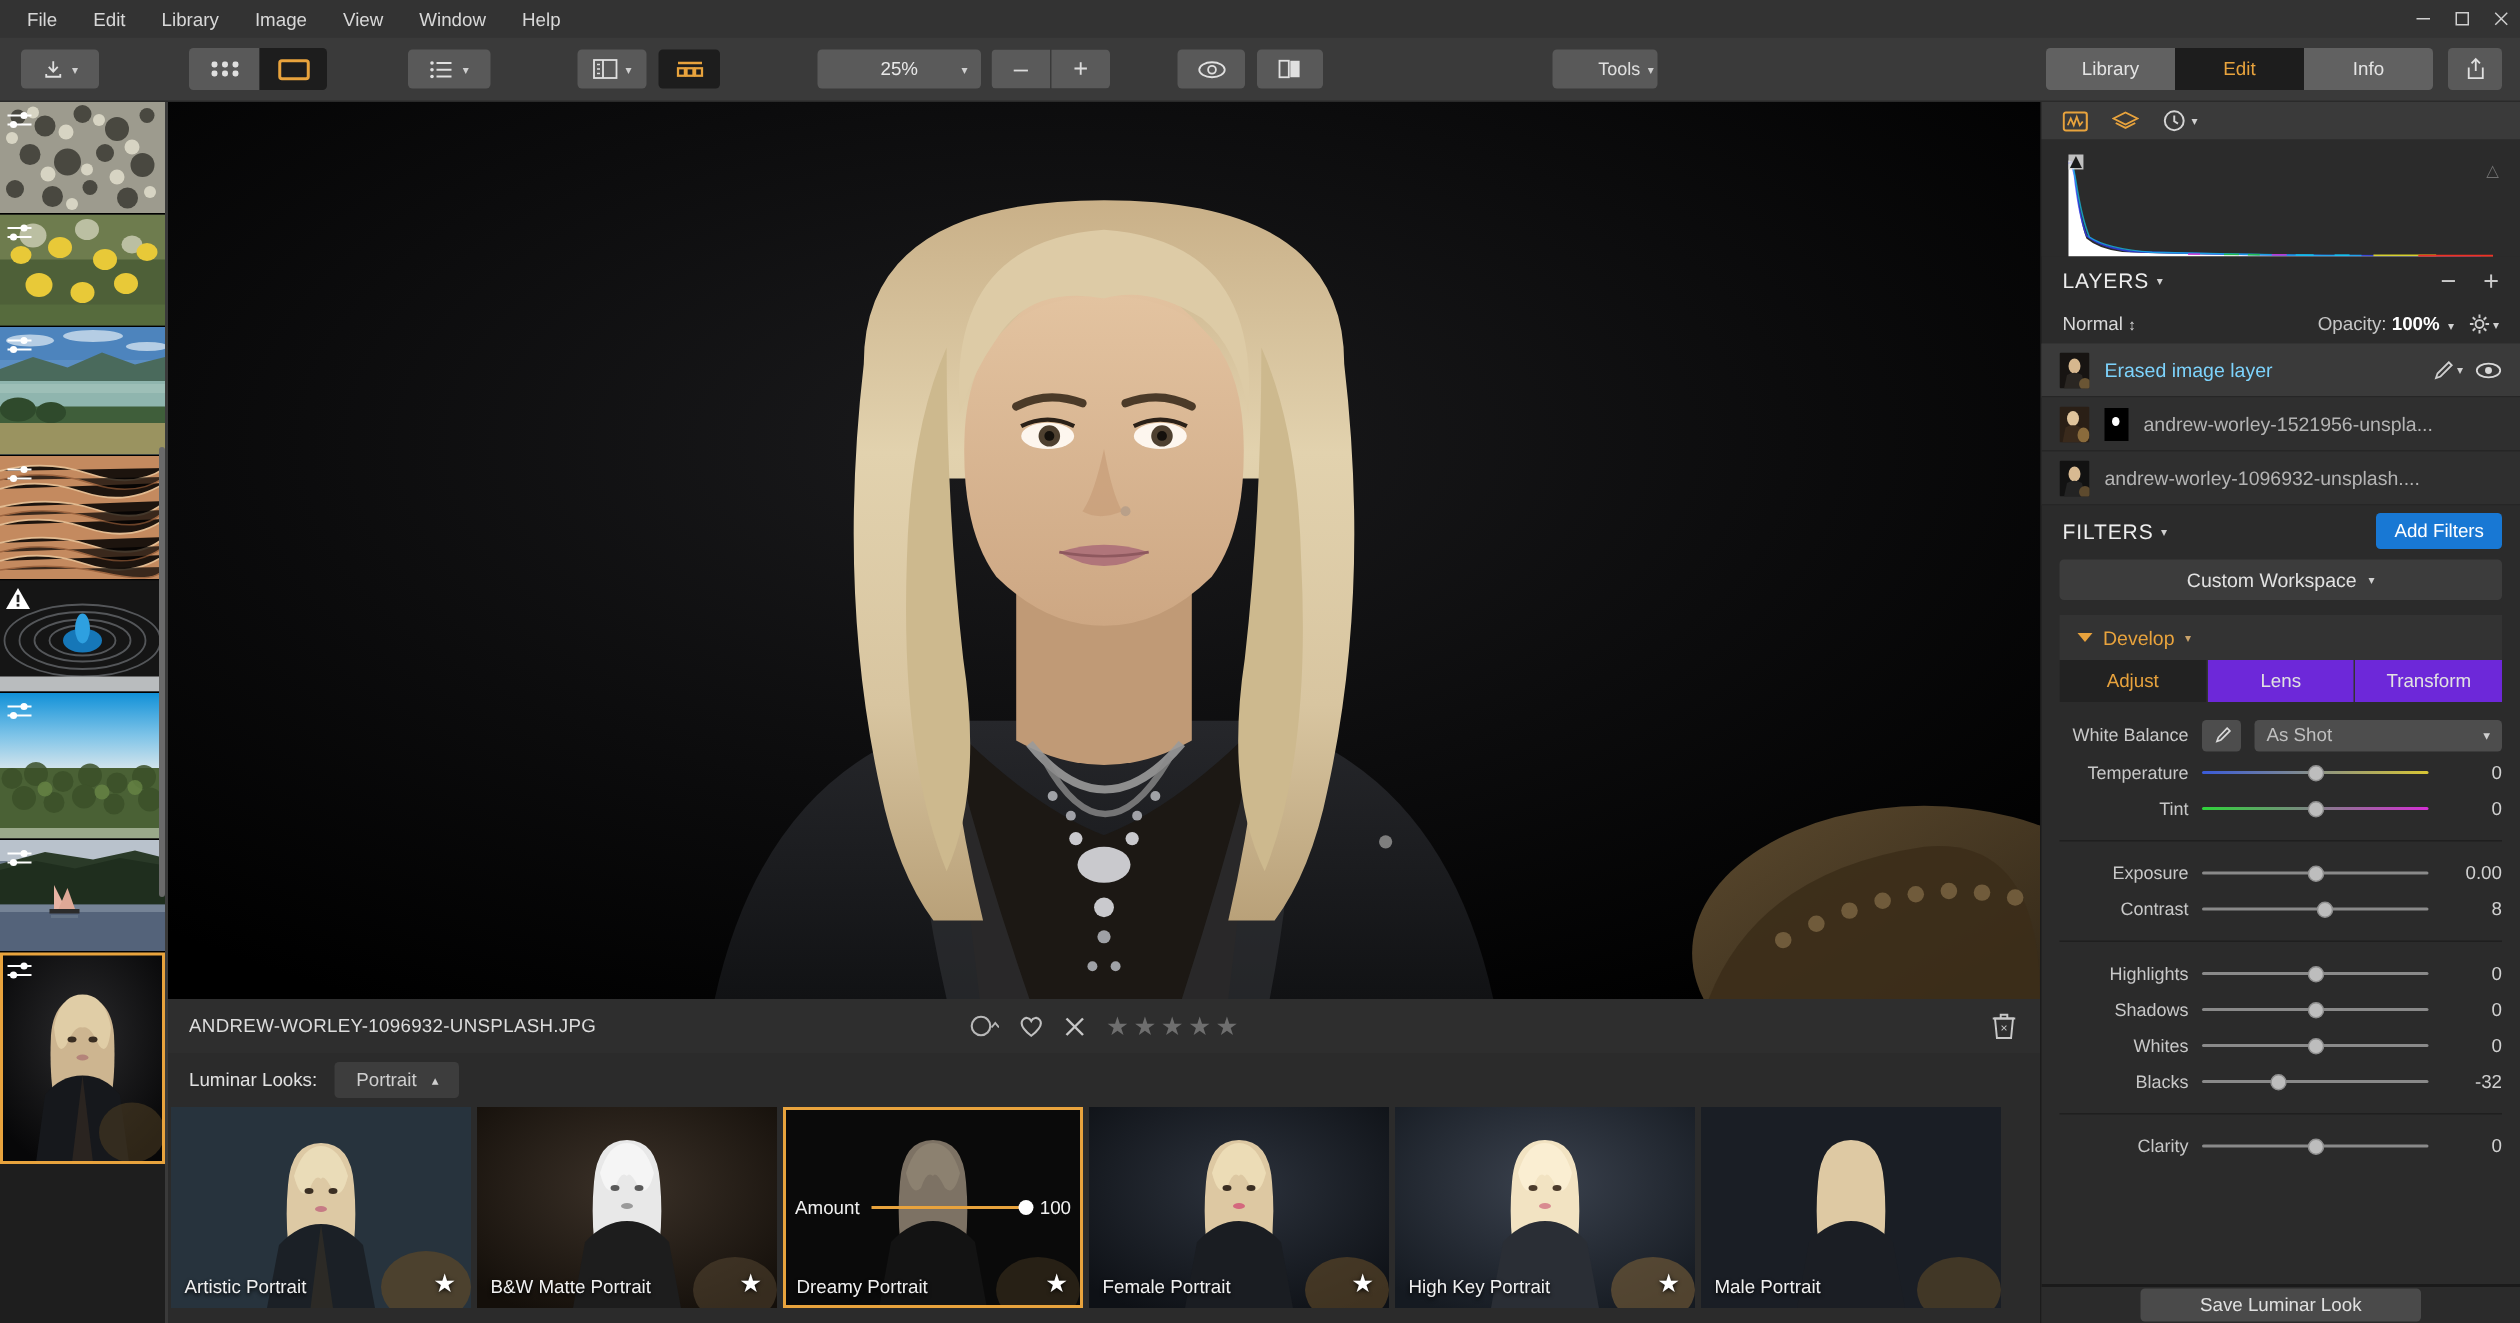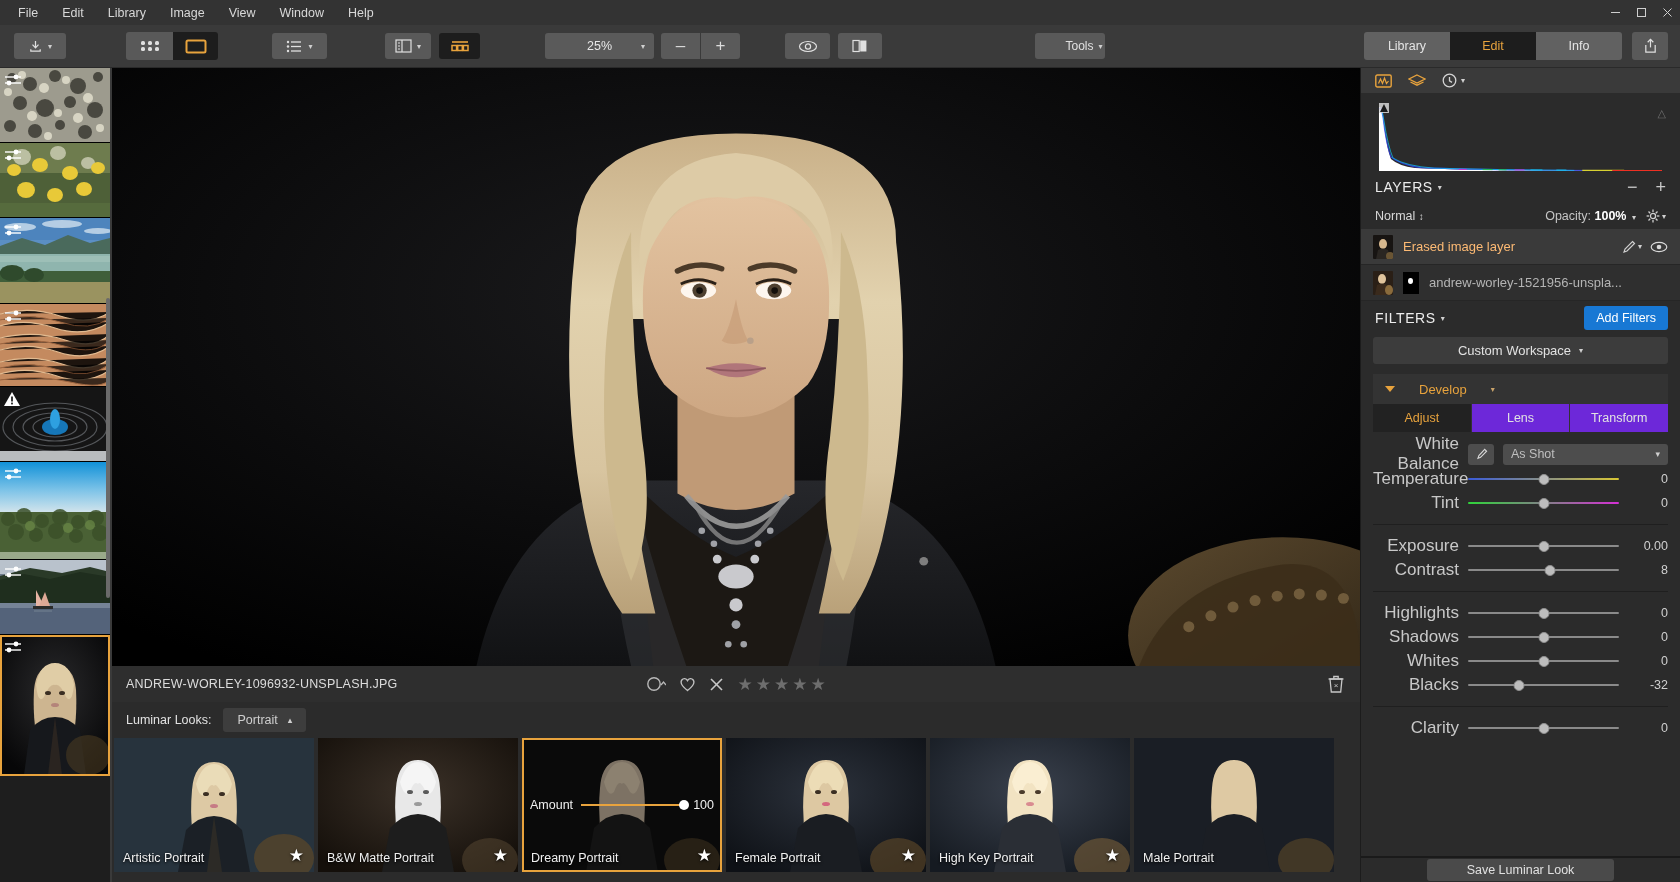--- a/index.html
+++ b/index.html
@@ -148,53 +148,53 @@
   .layers-list { background: #2f2f2f; }
   .layer-row {
     height: 36px; display: flex; align-items: center; padding: 0 12px 0 12px; gap: 10px;
     border-bottom: 1px solid #262626; position: relative;
   }
   .layer-row.active { background: #3a3a3a; }
   .layer-thumb { width: 20px; height: 24px; flex: 0 0 20px; border-radius: 1px; }
   .mask-thumb { width: 16px; height: 22px; flex: 0 0 16px; background: #000; position: relative; }
   .mask-thumb::after { content:""; position:absolute; left:5px; top:6px; width:5px; height:6px;
     background:#fff; border-radius: 50%; }
-  .layer-name { font-size: 13px; color: #fdba74; white-space: nowrap; overflow: hidden;
+  .layer-name { font-size: 13px; color: #7dd3fc; white-space: nowrap; overflow: hidden;
     text-overflow: ellipsis; flex: 1; }
   .layer-name.dim { color: #b4b4b4; }
   .layer-icons { display: flex; align-items: center; gap: 8px; color: #cfcfcf; }
 
   .filters-head { height: 34px; display: flex; align-items: center; justify-content: space-between;
     padding: 0 12px 0 14px; }
   .add-filters {
     background: #1878d4; color: #fff; font-size: 12.5px; border-radius: 3px; padding: 5px 12px;
     cursor: pointer;
   }
   .workspace {
     margin: 2px 12px 0 12px; height: 27px; background: #3c3c3c; border-radius: 3px;
     display: flex; align-items: center; justify-content: center; gap: 8px;
     font-size: 13px; color: #e2e2e2;
   }
   .develop-bar {
     margin: 10px 12px 0 12px; height: 30px; background: #333333; display: flex; align-items: center;
-    gap: 24px; padding-left: 12px; font-size: 13px; color: #e8a33d;
+    gap: 7px; padding-left: 12px; font-size: 13px; color: #e8a33d;
   }
   .tri-down { width:0;height:0;border-left:5px solid transparent;border-right:5px solid transparent;
     border-top:6px solid #e8a33d; }
 
   .adjust-tabs { margin: 0 12px; display: flex; background: #333; }
   .adj-tab { flex: 1; height: 28px; display: flex; align-items: center; justify-content: center;
     font-size: 12.5px; color: #e2e2e2; background: #6d28d9; border-right: 1px solid #333; cursor: pointer; }
   .adj-tab:last-child { border-right: none; }
   .adj-tab.active { background: #222; color: #e8a33d; }
 
   .controls { padding: 0 12px; }
   .ctrl-group { padding: 9px 0; border-bottom: 1px solid #1f1f1f; }
   .ctrl-row { display: flex; align-items: center; height: 24px; gap: 9px; }
-  .ctrl-label { width: 86px; text-align: right; font-size: 17px; color: #c8c8c8; flex: 0 0 86px; }
+  .ctrl-label { width: 86px; text-align: right; font-size: 12px; color: #c8c8c8; flex: 0 0 86px; }
   .slider { flex: 1; position: relative; height: 16px; display:flex; align-items:center; }
   .track { width: 100%; height: 2px; background: #8a8a8a; border-radius: 1px; }
   .track.temp { background: linear-gradient(to right, #3a5bd9, #d8c634); }
   .track.tint { background: linear-gradient(to right, #2fd43a, #d42fd4); }
   .knob { position: absolute; width: 11px; height: 11px; border-radius: 50%; background: #bdbdbd;
     border: 1px solid #8f8f8f; transform: translateX(-50%); }
   .ctrl-val { width: 40px; text-align: right; font-size: 12.5px; color: #cfcfcf; flex: 0 0 40px; }
 
   .wb-row { display: flex; align-items: center; height: 26px; gap: 9px; }
   .eyedrop { width: 26px; height: 21px; background: #4d4d4d; border-radius: 3px;
@@ -1038,20 +1038,29 @@
         <div class="layer-row">
           <svg class="layer-thumb" viewBox="0 0 20 24">
             <rect width="20" height="24" fill="#2a1f16"></rect>
               <ellipse cx="9" cy="8" rx="4" ry="5" fill="#e0c49c"></ellipse>
             <path d="M4 14 Q9 11 14 14 L16 24 L2 24 Z" fill="#3a2a1c"></path>
             <ellipse cx="16" cy="19" rx="4" ry="5" fill="#8a6b3c"></ellipse>
           </svg>
           <span class="mask-thumb"></span>
           <span class="layer-name dim">andrew-worley-1521956-unspla...</span>
         </div>
+        <div class="layer-row">
+          <svg class="layer-thumb" viewBox="0 0 20 24">
+            <rect width="20" height="24" fill="#121212"></rect>
+              <ellipse cx="10" cy="9" rx="4" ry="5" fill="#d8ba92"></ellipse>
+            <path d="M5 15 Q10 12 15 15 L17 24 L3 24 Z" fill="#232323"></path>
+            <ellipse cx="17" cy="21" rx="4" ry="4" fill="#5d4a2e"></ellipse>
+          </svg>
+          <span class="layer-name dim">andrew-worley-1096932-unsplash....</span>
+        </div>
       </div>
 
       <div class="filters-head">
         <span class="sec-title">
           <span>FILTERS</span>
           <span class="caret" style="margin:0;">▾</span>
         </span>
         <span class="add-filters">Add Filters</span>
       </div>
 

